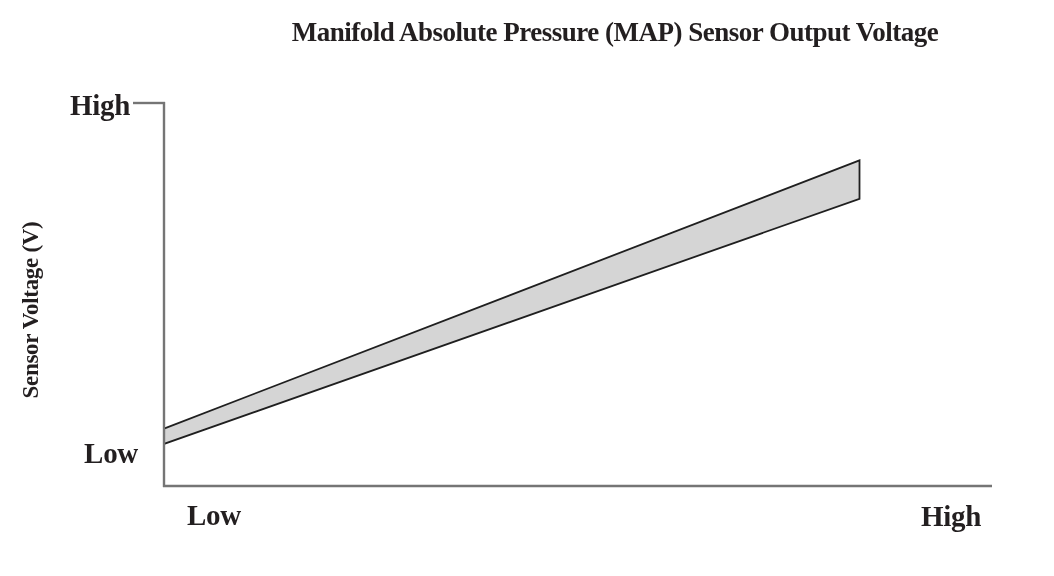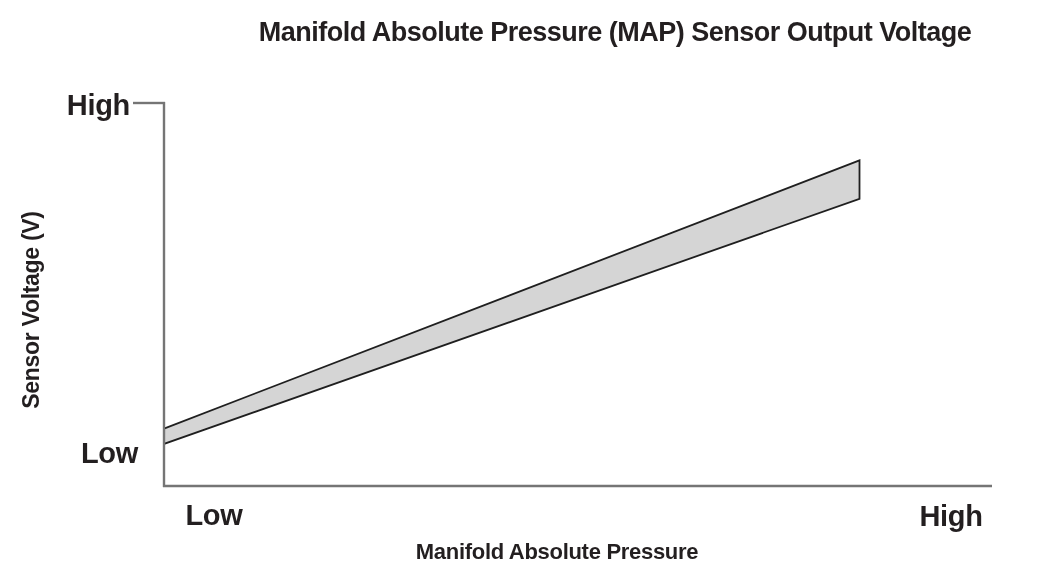--- a/index.html
+++ b/index.html
@@ -8,21 +8,21 @@
     --band-fill:#d5d5d5;
     --band-stroke:#1f1f1f;
     --bg:#ffffff;
   }
   *{margin:0;padding:0;box-sizing:border-box;}
   html,body{background:var(--bg);}
   .stage{
     position:relative;
     width:1054px;height:576px;
     background:var(--bg);
-    font-family:Liberation Sans, sans-serif;
+    font-family:Liberation Serif, serif;
     color:var(--text-color);
     overflow:hidden;
   }
   .chart-svg{position:absolute;left:0;top:0;width:1054px;height:576px;}
   .lbl{
     position:absolute;
     font-weight:bold;
     white-space:nowrap;
     letter-spacing:-0.3px;
     color:var(--text-color);
@@ -59,21 +59,20 @@
   <div class="lbl y-label">Sensor Voltage (V)</div>
 
   <div class="lbl tick-lbl y-tick-high">High</div>
 
   <div class="lbl tick-lbl y-tick-low">Low</div>
 
   <div class="lbl tick-lbl x-tick-low">Low</div>
 
   <div class="lbl tick-lbl x-tick-high">High</div>
 
-  <div class="lbl x-label">Manifold Absolute Pressure</div>
 
   <svg class="chart-svg" viewBox="0 0 1054 576" xmlns="http://www.w3.org/2000/svg">
     <polygon points="164.0,428.6 859.5,160.4 859.5,198.8 164.0,443.9" stroke-width="1.8" fill="#d5d5d5" stroke="#1f1f1f"></polygon>
     <line x1="133" y1="103" x2="165" y2="103" stroke-width="2.4" stroke="#757575"></line>
     <line x1="164" y1="102" x2="164" y2="487" stroke-width="2.4" stroke="#757575"></line>
     <line x1="163" y1="486" x2="992" y2="486" stroke-width="2.4" stroke="#757575"></line>
   </svg>
 
 </div>
 

